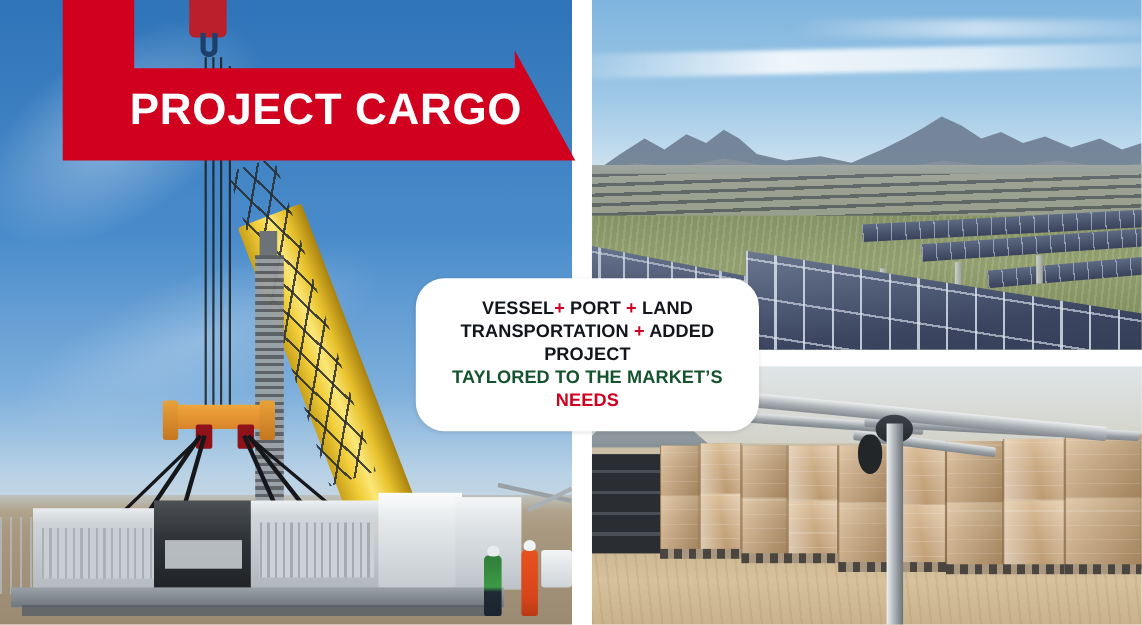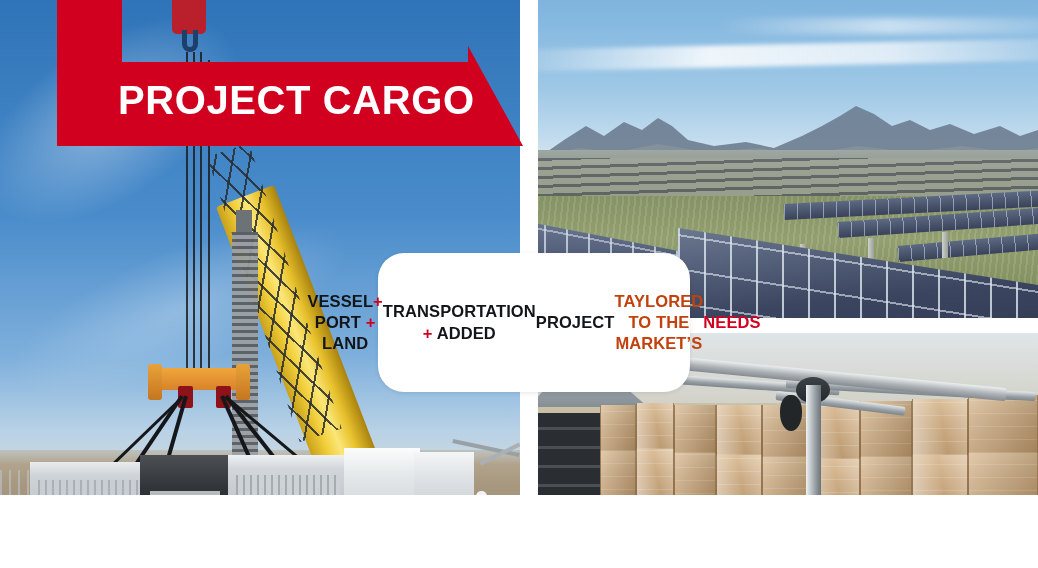--- a/index.html
+++ b/index.html
@@ -4,21 +4,21 @@
 <style>
   * { box-sizing: border-box; margin: 0; padding: 0; }
   html, body {
     width: 1038px; height: 568px;
     background: #ffffff;
     font-family: "Liberation Sans", sans-serif;
     overflow: hidden;
   }
   .poster {
     position: relative;
-    width: 1038px; height: 495px;
+    width: 1038px; height: 568px;
     background: #ffffff;
     overflow: hidden;
   }
 
   
   .photo { position: absolute; overflow: hidden; }
 
   
   #photo-crane {
     left: 0; top: 0; width: 520px; height: 568px;
@@ -349,21 +349,21 @@
     font-size:40px; font-weight:bold; letter-spacing:.6px;
     color:#ffffff; white-space:nowrap; line-height:1;
   }
 
   
   #callout {
     position:absolute; left:378px; top:253px;
     width:312px; height:139px;
     background:#ffffff;
     border-radius:26px;
-    display:flex; flex-direction:row;
+    display:flex; flex-direction:column;
     align-items:center; justify-content:center;
     padding:8px 16px;
     box-shadow:0 1px 4px rgba(0,0,0,.10);
   }
   #callout .line {
     font-size:16.5px; font-weight:bold; line-height:1.28;
     text-align:center; color:#12151a; letter-spacing:.1px;
   }
   #callout .line.accent { color:#d1001f; }
 
@@ -500,17 +500,17 @@
     <svg width="540" height="160" viewBox="0 0 540 160">
       <path id="bannerPath" d="M57 0 L122 0 L122 62 L468 62 L468 46 L523 146 L122 146 L57 146 Z" fill="#d1001f"></path>
     </svg>
     <div id="banner-title" style="color: rgb(255, 255, 255);">PROJECT CARGO</div>
   </div>
 
   <div id="callout">
     <div class="line" id="cl0"><span style="color: rgb(18, 21, 26);">VESSEL</span><span style="color: rgb(209, 0, 31);">+</span><span style="color: rgb(18, 21, 26);"> PORT </span><span style="color: rgb(209, 0, 31);">+</span><span style="color: rgb(18, 21, 26);"> LAND</span></div>
     <div class="line" id="cl1"><span style="color: rgb(18, 21, 26);">TRANSPORTATION </span><span style="color: rgb(209, 0, 31);">+</span><span style="color: rgb(18, 21, 26);"> ADDED</span></div>
     <div class="line" id="cl2"><span style="color: rgb(18, 21, 26);">PROJECT</span></div>
-    <div class="line accent" id="cl3"><span style="color: #c2410c; margin-top: 31px;">TAYLORED TO THE MARKET’S</span></div>
+    <div class="line accent" id="cl3"><span style="color: #14532d; margin-top: 31px;">TAYLORED TO THE MARKET’S</span></div>
     <div class="line accent" id="cl4"><span style="color: rgb(209, 0, 31); text-align: center;">NEEDS</span></div>
   </div>
 
 </div>
 
 </body></html>

